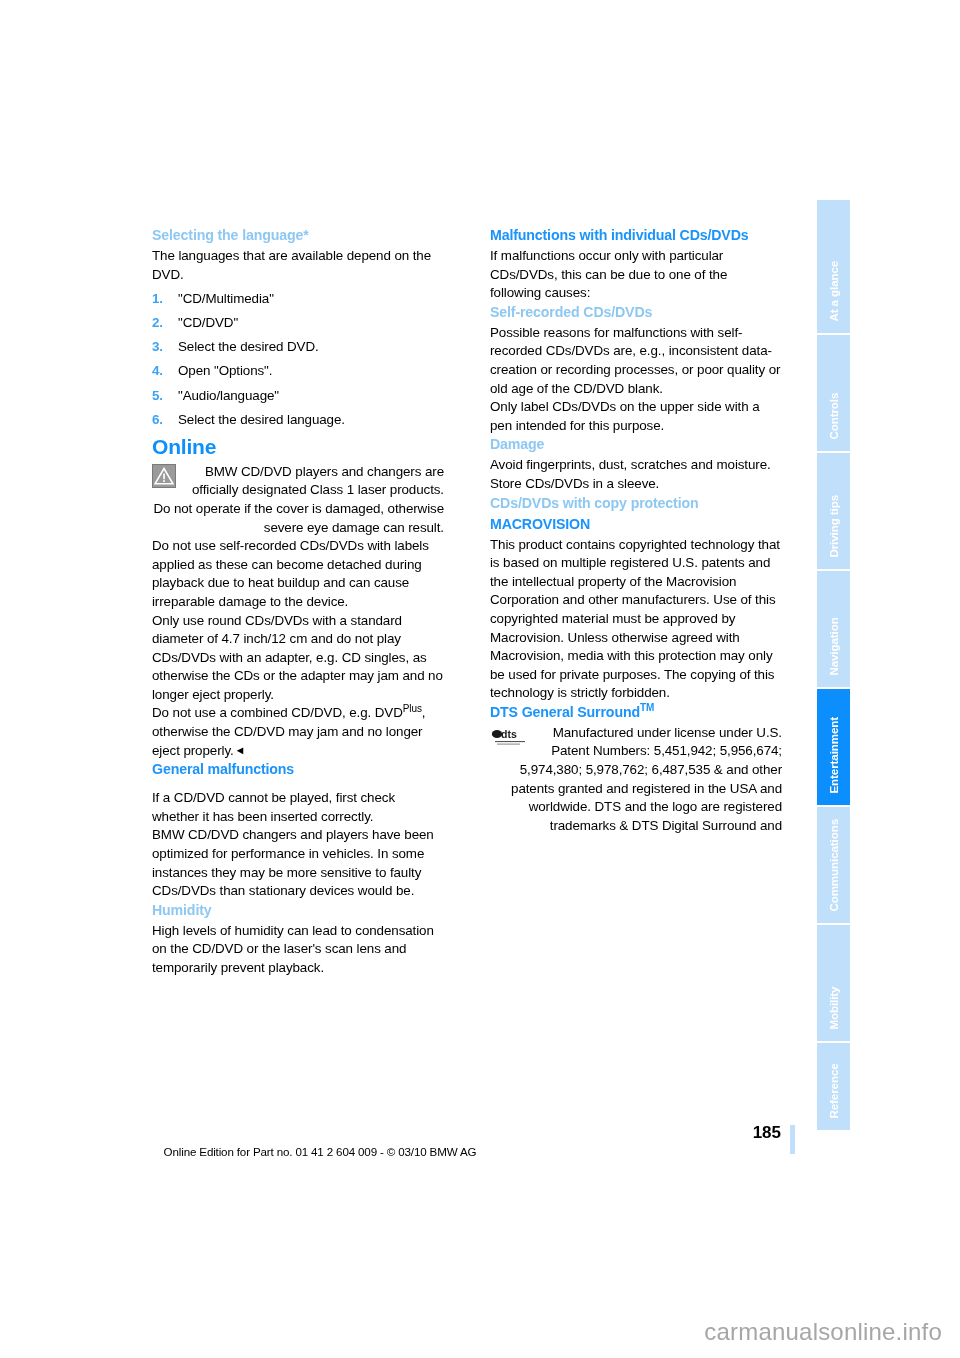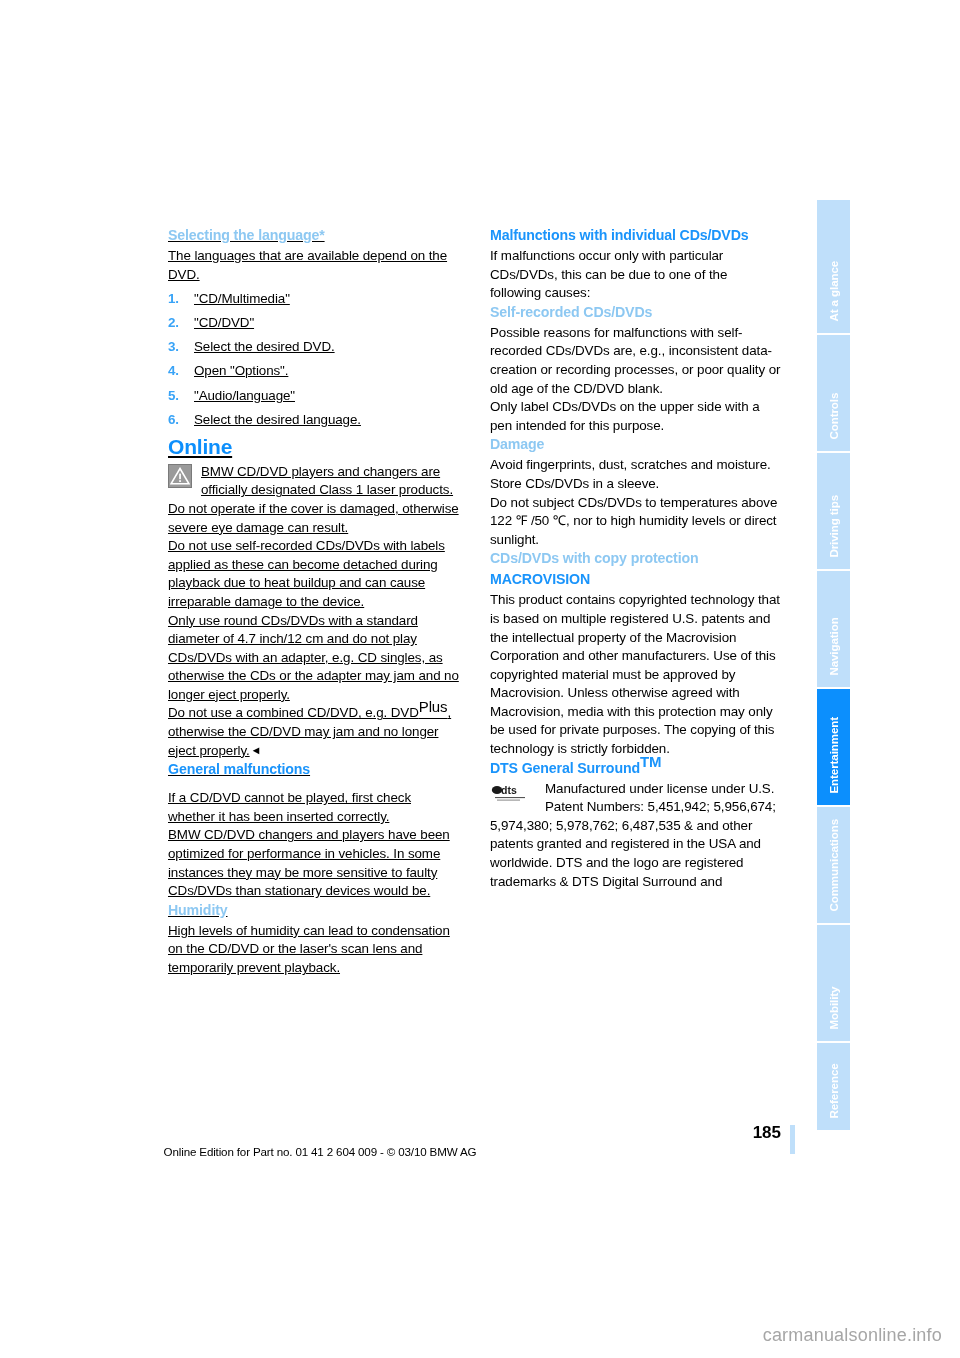--- a/index.html
+++ b/index.html
@@ -24,21 +24,21 @@
 
   
   .col {
     position: absolute;
     top: 226px;
     width: 292px;
     font-size: 13.4px;
     line-height: 18.6px;
     color: #000000;
   }
-  .col-left  { left: 168px; text-decoration: underline; }
+  .col-left  { left: 152px; }
   .col-right { left: 490px; }
 
   
   h2.hd-big {
     font-size: 21px;
     line-height: 24px;
     font-weight: bold;
     color: #0d8ffc;
     margin: 0 0 4px 0;
     letter-spacing: -0.2px;
@@ -62,21 +62,21 @@
   .sp-above { margin-top: 19px; }
   .sp-above-lg { margin-top: 26px; }
 
   p.body {
     margin: 0 0 0 0;
     letter-spacing: -0.1px;
   }
   p.body + p.body { margin-top: 0; }
   p.gap { margin-top: 11px; }
 
-  sup.sup { font-size: 15px; vertical-align: super; line-height: 0; }
+  sup.sup { font-size: 10px; vertical-align: super; line-height: 0; }
 
   .endmark {
     display: inline-block;
     font-size: 11px;
     line-height: 1;
     transform: translateY(-1px);
     margin-left: 1px;
   }
 
   
@@ -94,21 +94,21 @@
   ol.steps li .num {
     position: absolute;
     left: 0;
     top: 0;
     color: #38a3f7;
     font-weight: bold;
     font-size: 13.4px;
   }
 
   
-  .warn-wrap { position: relative; }
+  .warn-wrap { position: relative; text-align: right; }
   .warn-icon {
     float: left;
     width: 24px; height: 24px;
     margin: 1px 9px 0 0;
     background: #9a9a9a;
     border: 1px solid #7a7a7a;
     box-sizing: border-box;
     position: relative;
   }
   .warn-icon .tri {
@@ -190,21 +190,21 @@
     font-size: 11.6px;
     color: #000000;
     letter-spacing: -0.15px;
   }
 
   
   .watermark {
     position: absolute;
     right: 18px;
     bottom: 12px;
-    font-size: 18px;
+    font-size: 24px;
     color: #a6a6a6;
     letter-spacing: 0.2px;
   }
 </style>
 </head>
 <body>
 
 <div class="page">
 
   <div class="col col-left">
@@ -269,21 +269,20 @@
     <h3 class="hd-mid">Malfunctions with individual CDs/DVDs</h3>
     <p class="body">If malfunctions occur only with particular CDs/DVDs, this can be due to one of the following causes:</p>
 
     <h3 class="hd-light sp-above">Self-recorded CDs/DVDs</h3>
     <p class="body">Possible reasons for malfunctions with self-recorded CDs/DVDs are, e.g., inconsistent data-creation or recording processes, or poor quality or old age of the CD/DVD blank.</p>
     <p class="body gap">Only label CDs/DVDs on the upper side with a pen intended for this purpose.</p>
 
     <h3 class="hd-light sp-above">Damage</h3>
     <p class="body">Avoid fingerprints, dust, scratches and moisture.</p>
     <p class="body">Store CDs/DVDs in a sleeve.</p>
-    <p class="body">Do not subject CDs/DVDs to temperatures above 122 ℉ /50 ℃, nor to high humidity levels or direct sunlight.</p>
 
     <h3 class="hd-light sp-above">CDs/DVDs with copy protection</h3>
 
     <h3 class="hd-mid sp-above">MACROVISION</h3>
     <p class="body">This product contains copyrighted technology that is based on multiple registered U.S. patents and the intellectual property of the Macrovision Corporation and other manufacturers. Use of this copyrighted material must be approved by Macrovision. Unless otherwise agreed with Macrovision, media with this protection may only be used for private purposes. The copying of this technology is strictly forbidden.</p>
 
     <h3 class="hd-mid sp-above"><span>DTS General Surround</span><sup class="sup">TM</sup></h3>
 
     <div class="warn-wrap">
       <span class="dts-logo">

